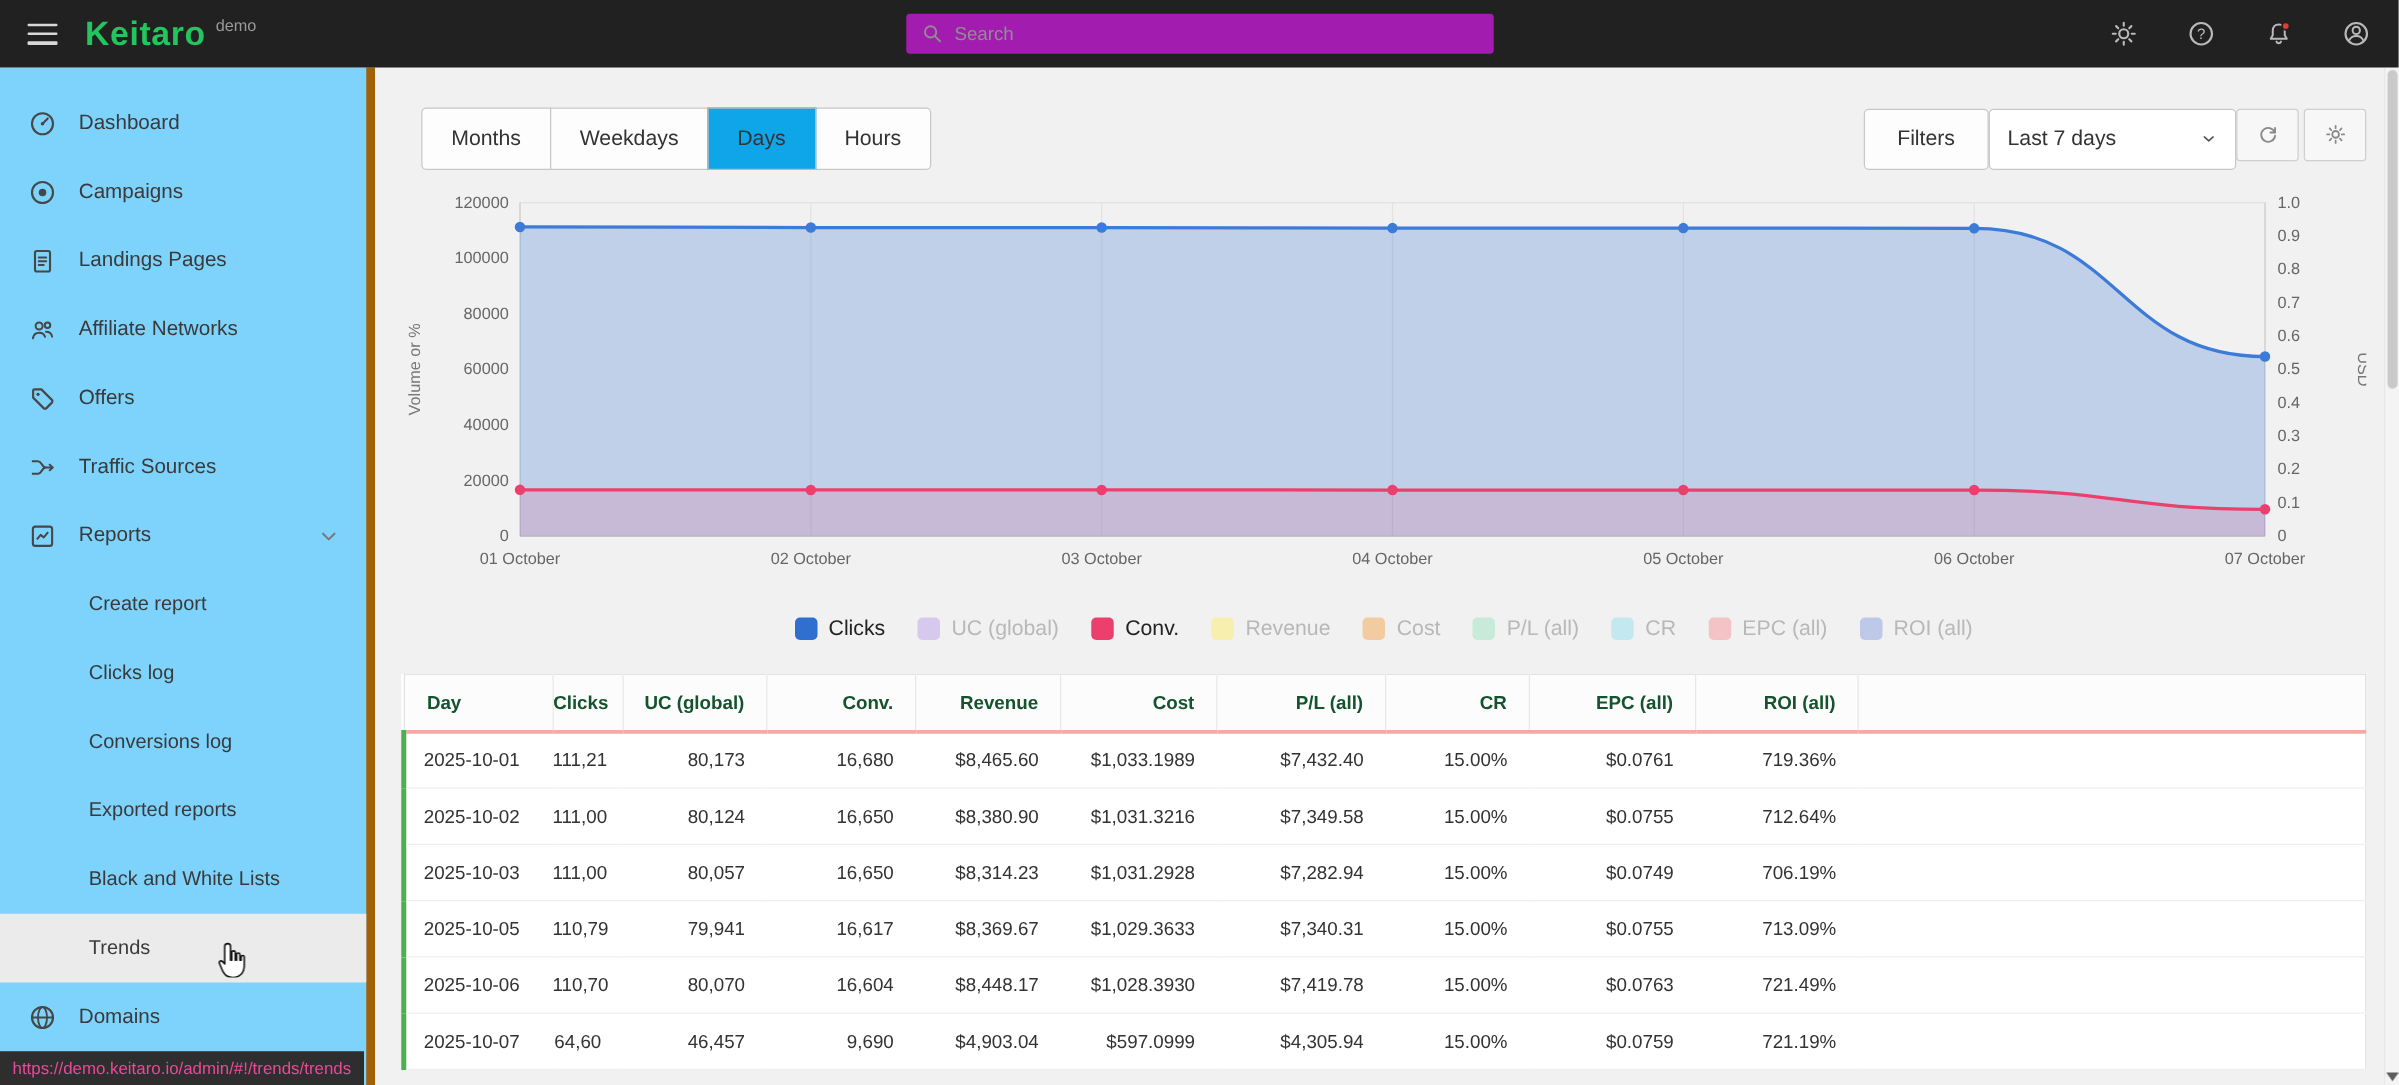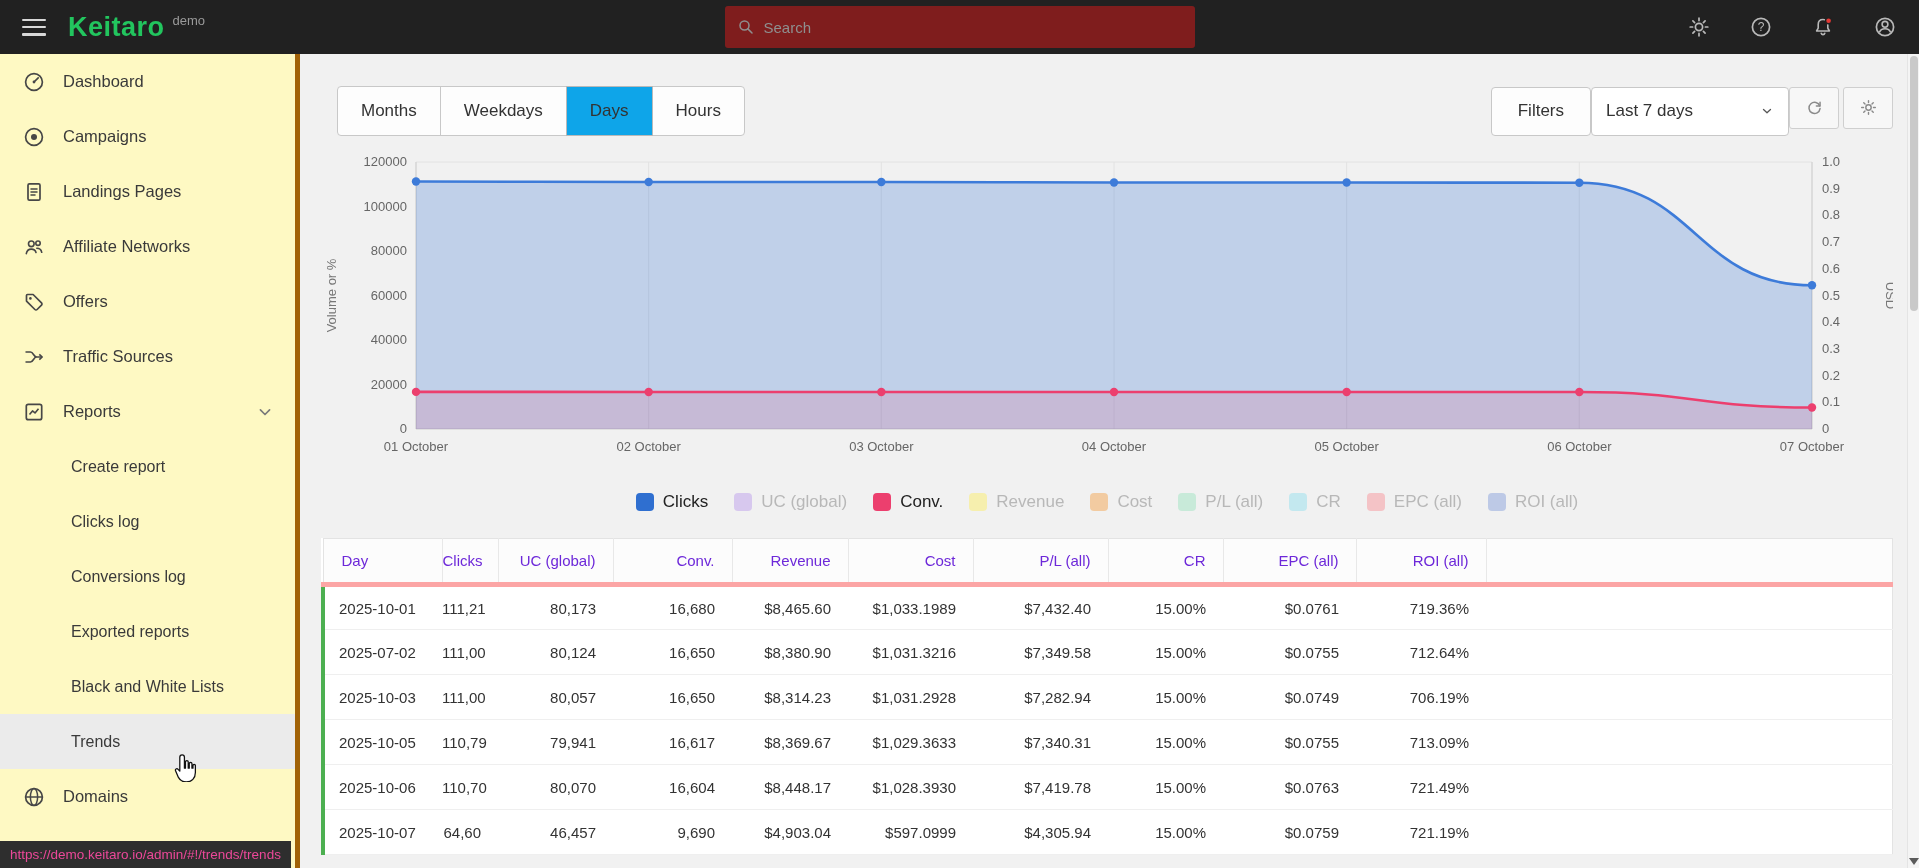--- a/index.html
+++ b/index.html
@@ -5,30 +5,30 @@
   * { box-sizing: border-box; margin: 0; padding: 0; }
   html,body { width:1919px; height:868px; overflow:hidden; }
   body { font-family:"Liberation Sans", sans-serif; background:#f1f1f1; position:relative; }
 
   
   .topbar { height:54px; background:#212121; display:flex; align-items:center; padding:0 22px; position:relative; z-index:5; }
   .burger { width:24px; height:17px; display:flex; flex-direction:column; justify-content:space-between; cursor:pointer; margin-right:22px; }
   .burger span { display:block; height:2.5px; background:#d8d8d8; border-radius:1px; }
   .logo { font-size:27px; font-weight:bold; color:#22c55e; letter-spacing:.5px; }
   .env { font-size:13px; color:#9a9a9a; margin-left:8px; position:relative; top:-7px; }
-  .searchbox { position:absolute; left:50%; transform:translateX(-50%); width:470px; height:42px; background:#7f1d1d; border-radius:3px; display:flex; align-items:center; padding:16px 12px; gap:9px; }
+  .searchbox { position:absolute; left:50%; transform:translateX(-50%); width:470px; height:32px; background:#a21caf; border-radius:3px; display:flex; align-items:center; padding:16px 12px; gap:9px; }
   .searchbox svg { flex-shrink:0; color:#8f8f8f; }
   .searchbox input { flex:1; background:transparent; border:none; outline:none; color:#ddd; font-size:15px; font-family:"Liberation Sans",sans-serif; }
   .searchbox input::placeholder { color:#8f8f8f; }
   .top-icons { margin-left:auto; display:flex; align-items:center; gap:38px; }
   .top-icon { color:#b9b9b9; cursor:pointer; width:24px; height:24px; }
 
   
   .app { display:flex; height:814px; }
-  .sidebar { width:300px; flex-shrink:0; background:#fef9c3; padding-top:0; border-right:5px solid #a16207; }
+  .sidebar { width:300px; flex-shrink:0; background:#7dd3fc; padding-top:17px; border-right:7px solid #a16207; }
   .side-item { height:55px; display:flex; align-items:center; gap:17px; padding:0 20px 0 22px; font-size:16.5px; color:#3a3a3a; cursor:pointer; }
   .side-item svg { color:#474747; flex-shrink:0; }
   .side-item .chev { margin-left:auto; color:#7a7a7a; }
   .side-sub { height:55px; display:flex; align-items:center; padding-left:71px; font-size:16px; color:#3a3a3a; cursor:pointer; }
   .side-sub.active { background:#ebebeb; }
 
   .main { flex:1; padding:32px 26px 0 21px; overflow:hidden; }
 
   
   .toolbar { display:flex; align-items:center; }
@@ -49,21 +49,21 @@
   .tick { font-size:13px; fill:#666; font-family:"Liberation Sans",sans-serif; }
   .axis-title { font-size:13px; fill:#777; font-family:"Liberation Sans",sans-serif; }
   .legend { margin-top:14px; display:flex; justify-content:center; align-items:center; gap:26px; }
   .legend-item { display:flex; align-items:center; gap:9px; cursor:pointer; }
   .legend-item .swatch { width:18px; height:18px; border-radius:4px; flex-shrink:0; }
   .legend-item .legend-label { font-size:17px; color:#222; }
   .legend-item.inactive .legend-label { color:#b8b8b8; }
 
   
   table.trends { width:100%; margin-top:26px; border-collapse:collapse; background:#fff; border:1px solid #e3e3e3; table-layout:fixed; }
-  table.trends th { height:46px; font-weight:normal; font-size:15px; color:#6d28d9; border-bottom:5px solid #fca5a5; border-right:1px solid #e8e8e8; background:#fcfcfc; }
+  table.trends th { height:46px; font-weight:bold; font-size:15px; color:#14532d; border-bottom:3px solid #fca5a5; border-right:1px solid #e8e8e8; background:#fcfcfc; }
   table.trends th:last-child { border-right:none; }
   table.trends td { height:45px; font-size:15px; color:#333; border-bottom:1px solid #efefef; white-space:nowrap; overflow:hidden; }
   .c-day { text-align:left; padding-left:14px; }
   th.c-day { padding-left:18px; }
   td.c-day { border-left:4px solid #4caf50; }
   .c-num { text-align:right; padding-right:17px; }
   td.green { color:#3fa75f; }
 
   
   .status-tooltip { position:fixed; left:0; bottom:0; background:#2e2e2e; color:#ec4899; font-size:13.5px; padding:6px 10px; z-index:20; white-space:nowrap; }
@@ -370,21 +370,21 @@
             <td class="c-num">16,680</td>
             <td class="c-num">$8,465.60</td>
             <td class="c-num">$1,033.1989</td>
             <td class="c-num green">$7,432.40</td>
             <td class="c-num">15.00%</td>
             <td class="c-num">$0.0761</td>
             <td class="c-num green">719.36%</td>
             <td></td>
           </tr>
           <tr>
-            <td class="c-day">2025-07-02</td>
+            <td class="c-day">2025-10-02</td>
             <td class="c-num">111,00</td>
             <td class="c-num">80,124</td>
             <td class="c-num">16,650</td>
             <td class="c-num">$8,380.90</td>
             <td class="c-num">$1,031.3216</td>
             <td class="c-num green">$7,349.58</td>
             <td class="c-num">15.00%</td>
             <td class="c-num">$0.0755</td>
             <td class="c-num green">712.64%</td>
             <td></td>

